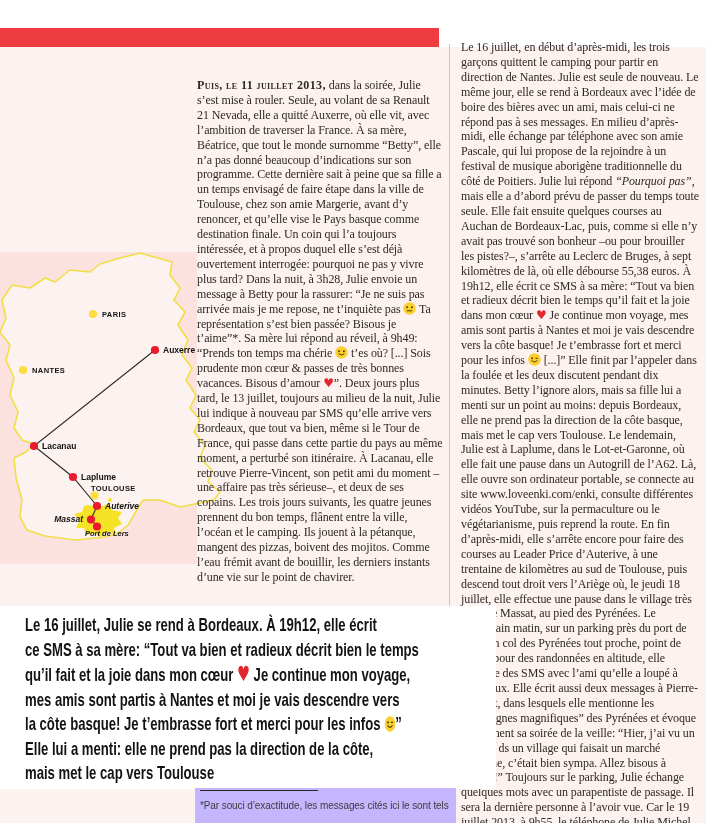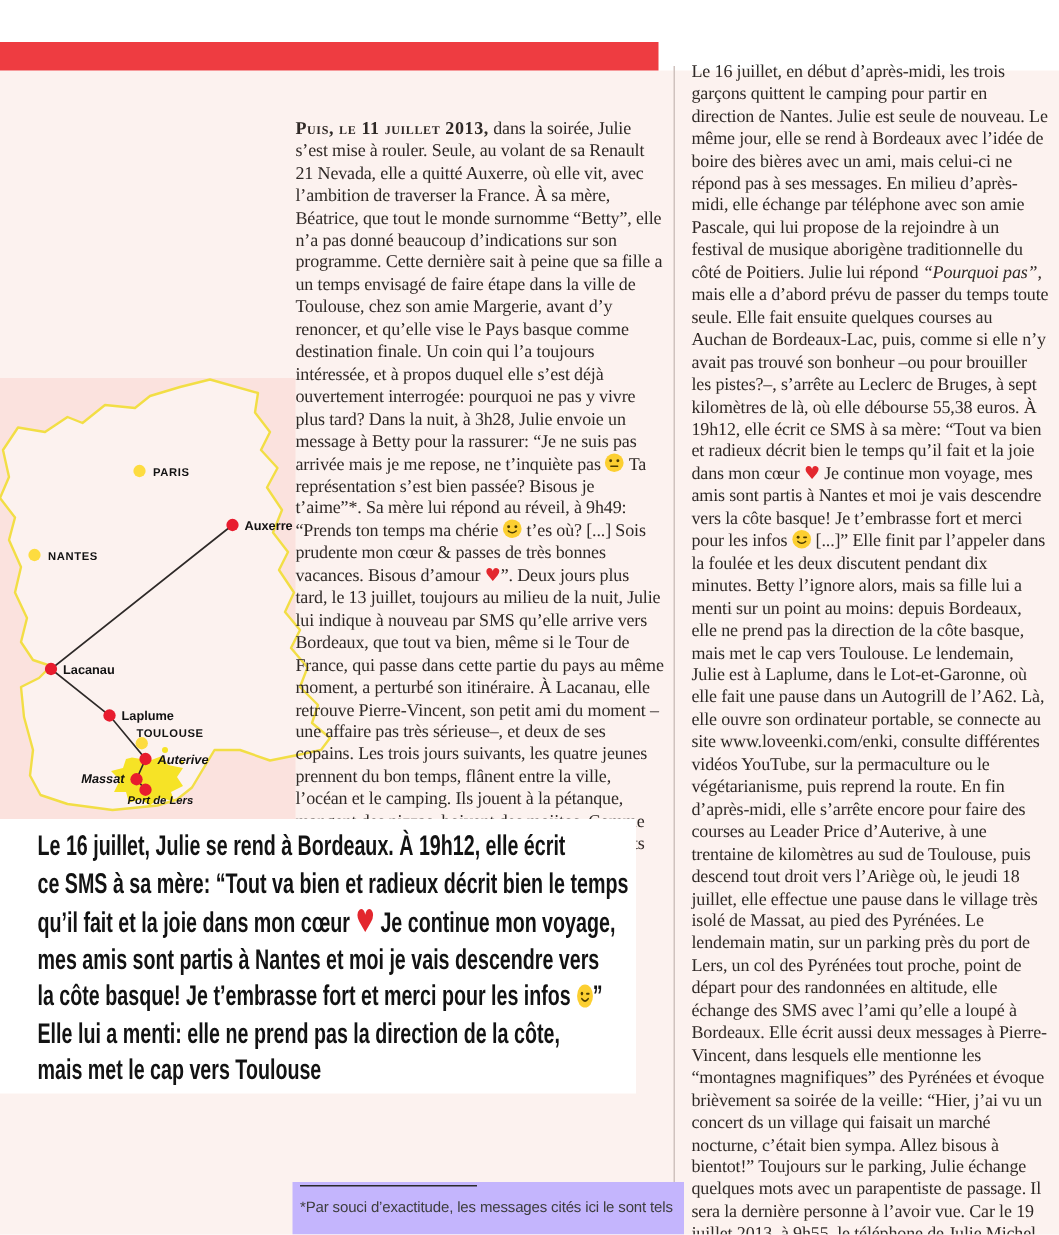--- a/index.html
+++ b/index.html
@@ -23,21 +23,21 @@
   .zone{fill:#f6e326;}
   .route{fill:none;stroke:#2e2a28;stroke-width:1.1;}
   .dot-red{fill:#e81c2e;}
   .dot-yellow{fill:#fddc40;}
   .lbl{font-family:"Liberation Sans",sans-serif;font-weight:bold;font-size:8.5px;fill:#121212;}
   .lbl.caps{font-size:7.5px;letter-spacing:.4px;}
   .lbl.it{font-style:italic;}
   .lbl.small{font-size:7.5px;}
 
   
-  .quote-box{position:absolute;left:0;top:546px;width:424px;height:183px;background:#ffffff;
+  .quote-box{position:absolute;left:0;top:606px;width:496px;height:183px;background:#ffffff;
              padding:7px 0 0 25px;box-sizing:border-box;overflow:hidden;z-index:3;}
   .quote-text{font-family:"Liberation Sans",sans-serif;font-weight:bold;font-size:19px;
               line-height:24.5px;color:#131313;width:600px;transform:scaleX(.69);
               transform-origin:0 0;white-space:nowrap;}
   .quote-text .em-heart{font-size:21px;}
   .quote-text .em-face{width:16px;height:16px;}
 
   
   .foot-box{position:absolute;left:195px;top:788px;width:261px;height:67px;background:#c4b5fd;
             z-index:3;box-sizing:border-box;padding:2px 0 0 5px;}

